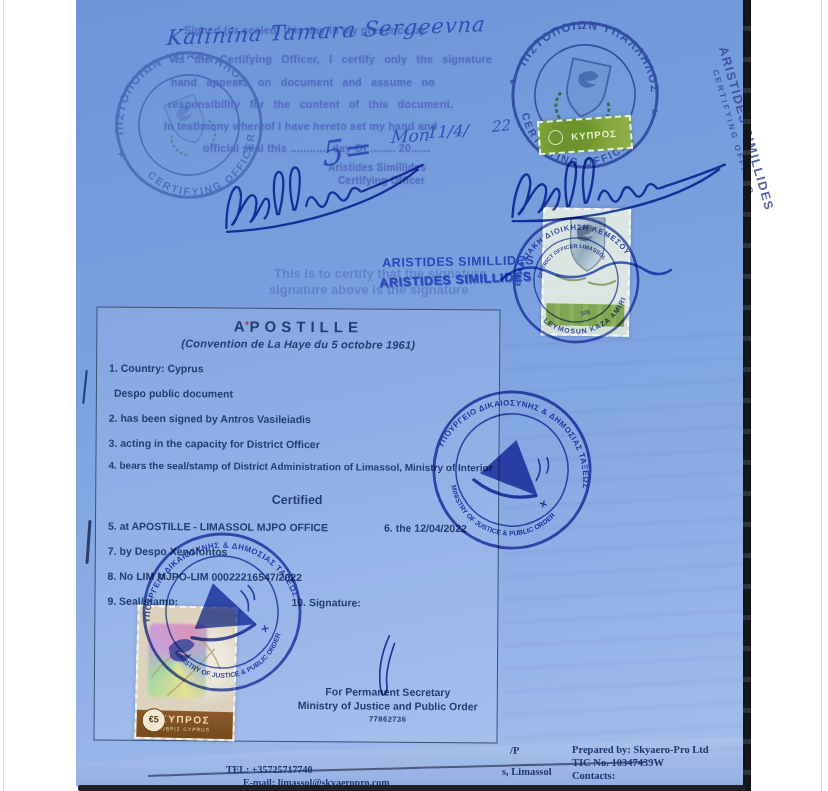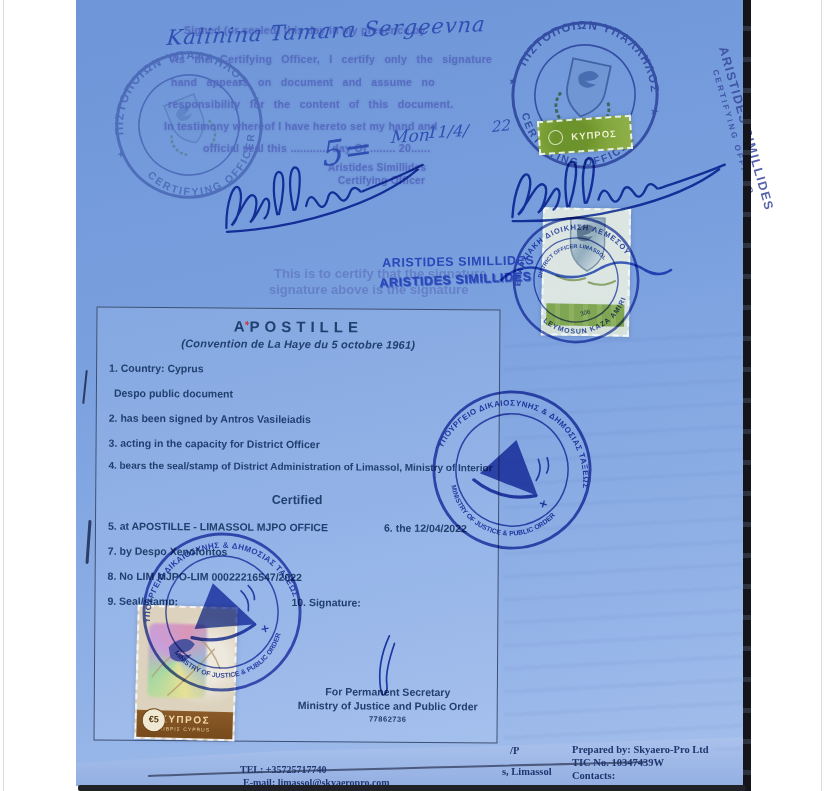--- a/index.html
+++ b/index.html
@@ -278,21 +278,21 @@
       <use href="#sail" x="40" y="46" width="96" height="80"></use>
     </svg>
 
     <svg class="seal" style="left:288px;top:630px;z-index:6;color:#2b4bb0;transform:rotate(3deg);" width="40" height="74" viewBox="0 0 40 80">
       <use href="#sig-small" width="40" height="80"></use>
     </svg>
 
     <svg class="abs" style="left:64px;top:736px;z-index:3;" width="520" height="54" viewBox="0 0 520 54">
       <path d="M8,40 C150,34 360,30 506,26" stroke="#3d4a6b" stroke-width="2" fill="none" opacity=".85"></path>
     </svg>
-    <div class="foot-serif" style="left:164px;top:764px;font-size:10px;">TEL: +35725717740</div>
+    <div class="foot-serif" style="left:150px;top:764px;font-size:10px;">TEL: +35725717740</div>
     <div class="foot-serif" style="left:167px;top:777px;font-size:10px;">E-mail: limassol@skyaeropro.com</div>
     <div class="foot-serif" style="left:434px;top:745px;font-size:10.5px;">/P</div>
     <div class="foot-serif" style="left:426px;top:766px;font-size:10.5px;">s, Limassol</div>
     <div class="foot-serif prepared" style="left:496px;top:743px;">
       <div>Prepared by: Skyaero-Pro Ltd</div>
       <div>TIC No. 10347439W</div>
       <div>Contacts:</div>
       <div>Tel : +35726737</div>
     </div>
   </div>

